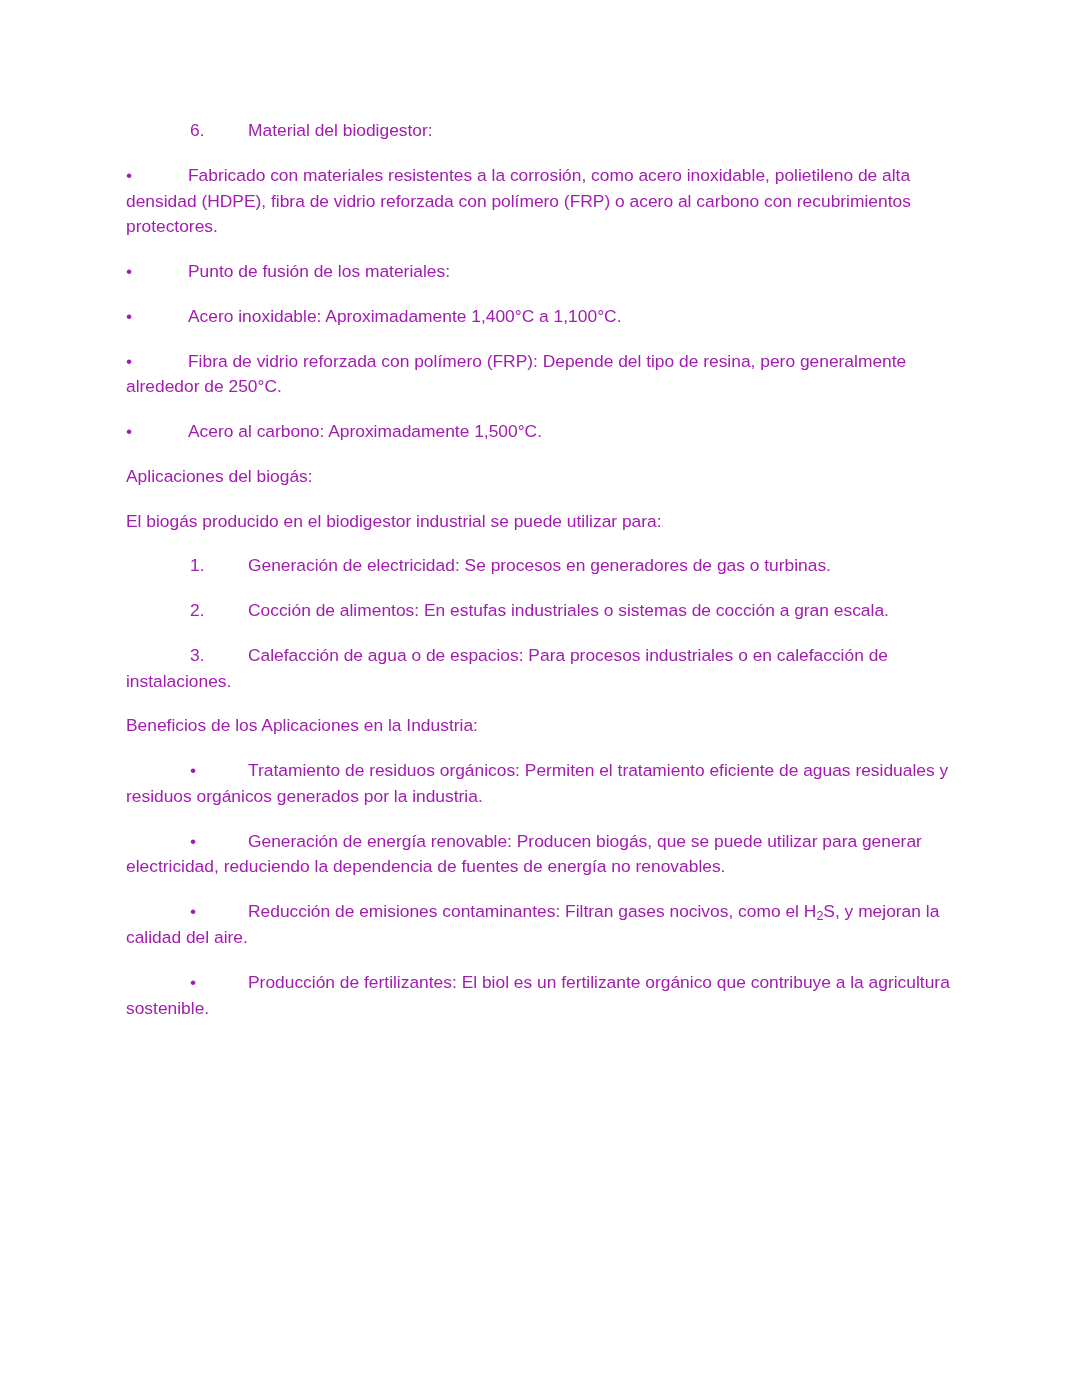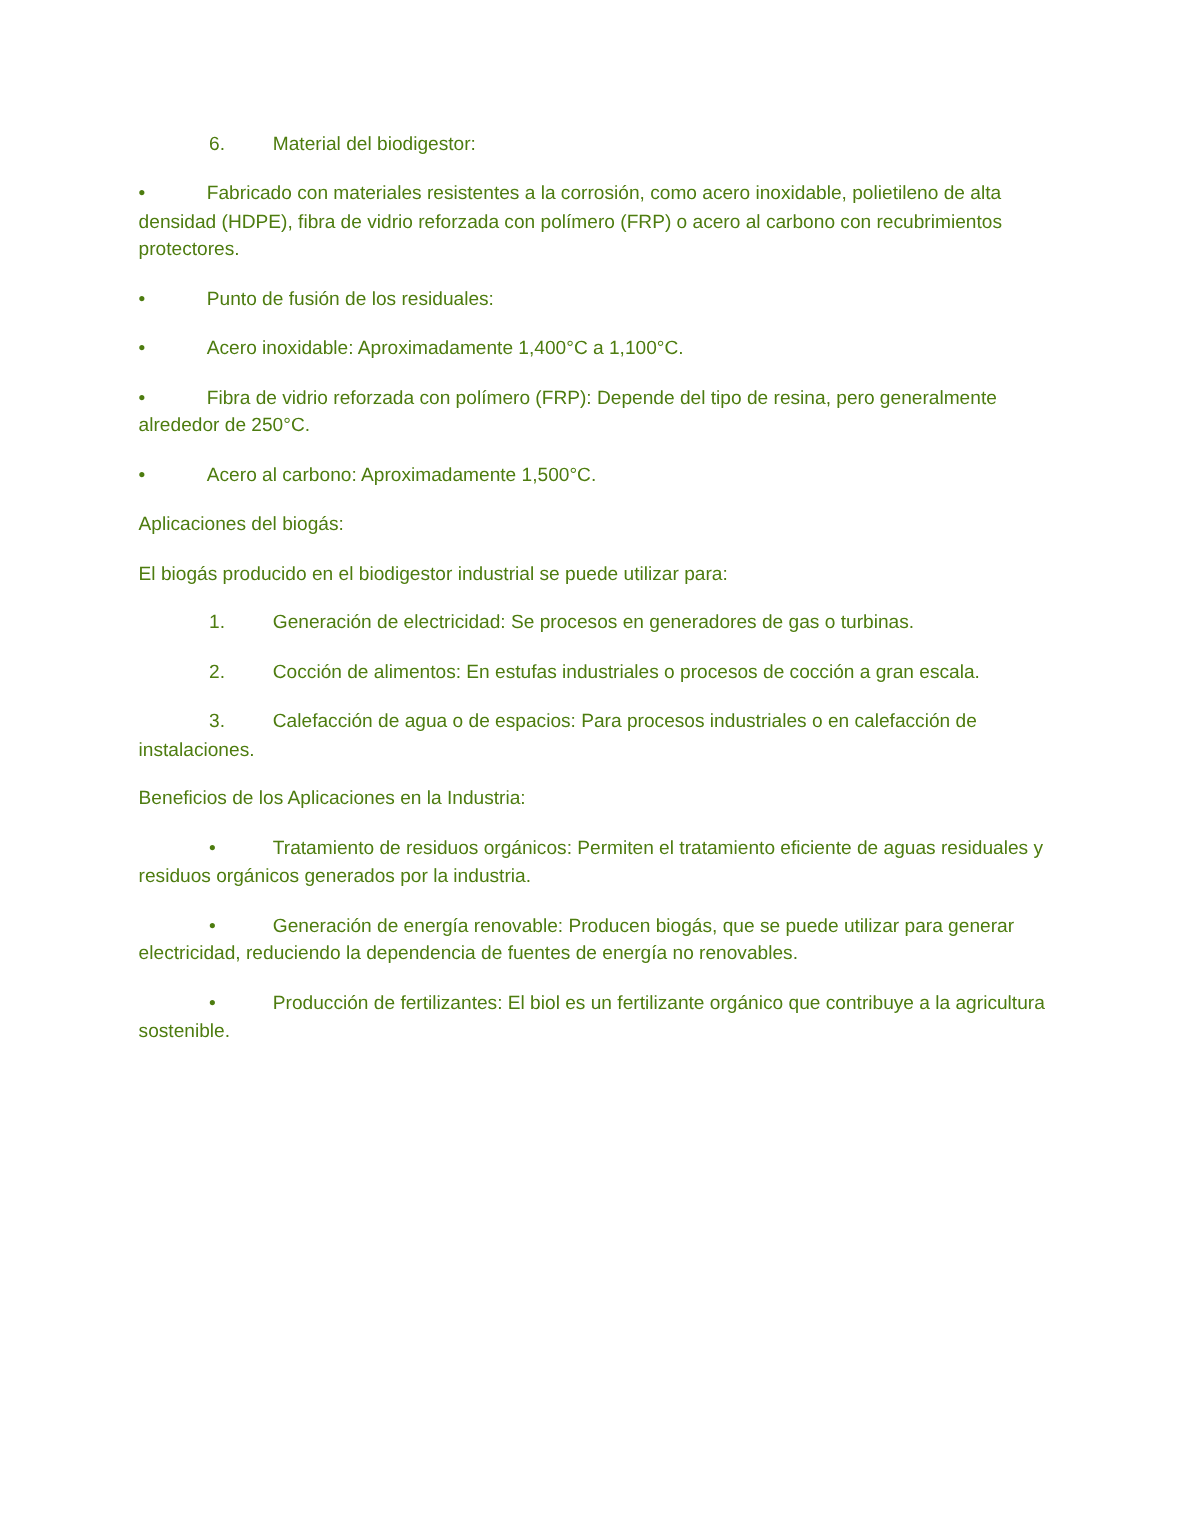--- a/index.html
+++ b/index.html
@@ -17,21 +17,21 @@
   .page {
     width: 1080px;
     height: 1397px;
     box-sizing: border-box;
     padding: 118px 126px 0 126px;
     position: relative;
   }
   .doc-body {
     font-size: 17.4px;
     line-height: 1.48;
-    color: #4d7c0f;
+    color: #a21caf;
   }
   
   .para {
     margin: 0 0 19px 0;
     text-align: left;
   }
   
   .indent-item {
     margin: 0 0 19px 0;
     padding-left: 0;
@@ -69,21 +69,21 @@
 
     <p class="para indent-item">
       <span class="marker">6.</span><span>Material del biodigestor:</span>
     </p>
 
     <p class="para bullet-flush">
       <span class="marker">•</span><span>Fabricado con materiales resistentes a la corrosión, como acero inoxidable, polietileno de alta densidad (HDPE), fibra de vidrio reforzada con polímero (FRP) o acero al carbono con recubrimientos protectores.</span>
     </p>
 
     <p class="para bullet-flush">
-      <span class="marker">•</span><span>Punto de fusión de los residuales:</span>
+      <span class="marker">•</span><span>Punto de fusión de los materiales:</span>
     </p>
 
     <p class="para bullet-flush">
       <span class="marker">•</span><span>Acero inoxidable: Aproximadamente 1,400°C a 1,100°C.</span>
     </p>
 
 
     <p class="para bullet-flush">
       <span class="marker">•</span><span>Fibra de vidrio reforzada con polímero (FRP): Depende del tipo de resina, pero generalmente alrededor de 250°C.</span>
     </p>
@@ -94,36 +94,39 @@
 
     <p class="para heading">Aplicaciones del biogás:</p>
 
     <p class="para">El biogás producido en el biodigestor industrial se puede utilizar para:</p>
 
     <p class="para indent-item">
       <span class="marker">1.</span><span>Generación de electricidad: Se procesos en generadores de gas o turbinas.</span>
     </p>
 
     <p class="para indent-item">
-      <span class="marker">2.</span><span>Cocción de alimentos: En estufas industriales o procesos de cocción a gran escala.</span>
+      <span class="marker">2.</span><span>Cocción de alimentos: En estufas industriales o sistemas de cocción a gran escala.</span>
     </p>
 
     <p class="para indent-item">
       <span class="marker">3.</span><span>Calefacción de agua o de espacios: Para procesos industriales o en calefacción de instalaciones.</span>
     </p>
 
     <p class="para heading">Beneficios de los Aplicaciones en la Industria:</p>
 
     <p class="para bullet-indent">
       <span class="marker">•</span><span>Tratamiento de residuos orgánicos: Permiten el tratamiento eficiente de aguas residuales y residuos orgánicos generados por la industria.</span>
     </p>
 
     <p class="para bullet-indent">
       <span class="marker">•</span><span>Generación de energía renovable: Producen biogás, que se puede utilizar para generar electricidad, reduciendo la dependencia de fuentes de energía no renovables.</span>
     </p>
 
+    <p class="para bullet-indent">
+      <span class="marker">•</span><span>Reducción de emisiones contaminantes: Filtran gases nocivos, como el H</span><sub>2</sub><span>S, y mejoran la calidad del aire.</span>
+    </p>
 
     <p class="para bullet-indent">
       <span class="marker">•</span><span>Producción de fertilizantes: El biol es un fertilizante orgánico que contribuye a la agricultura sostenible.</span>
     </p>
 
   </div>
 </div>
 
 </body></html>

